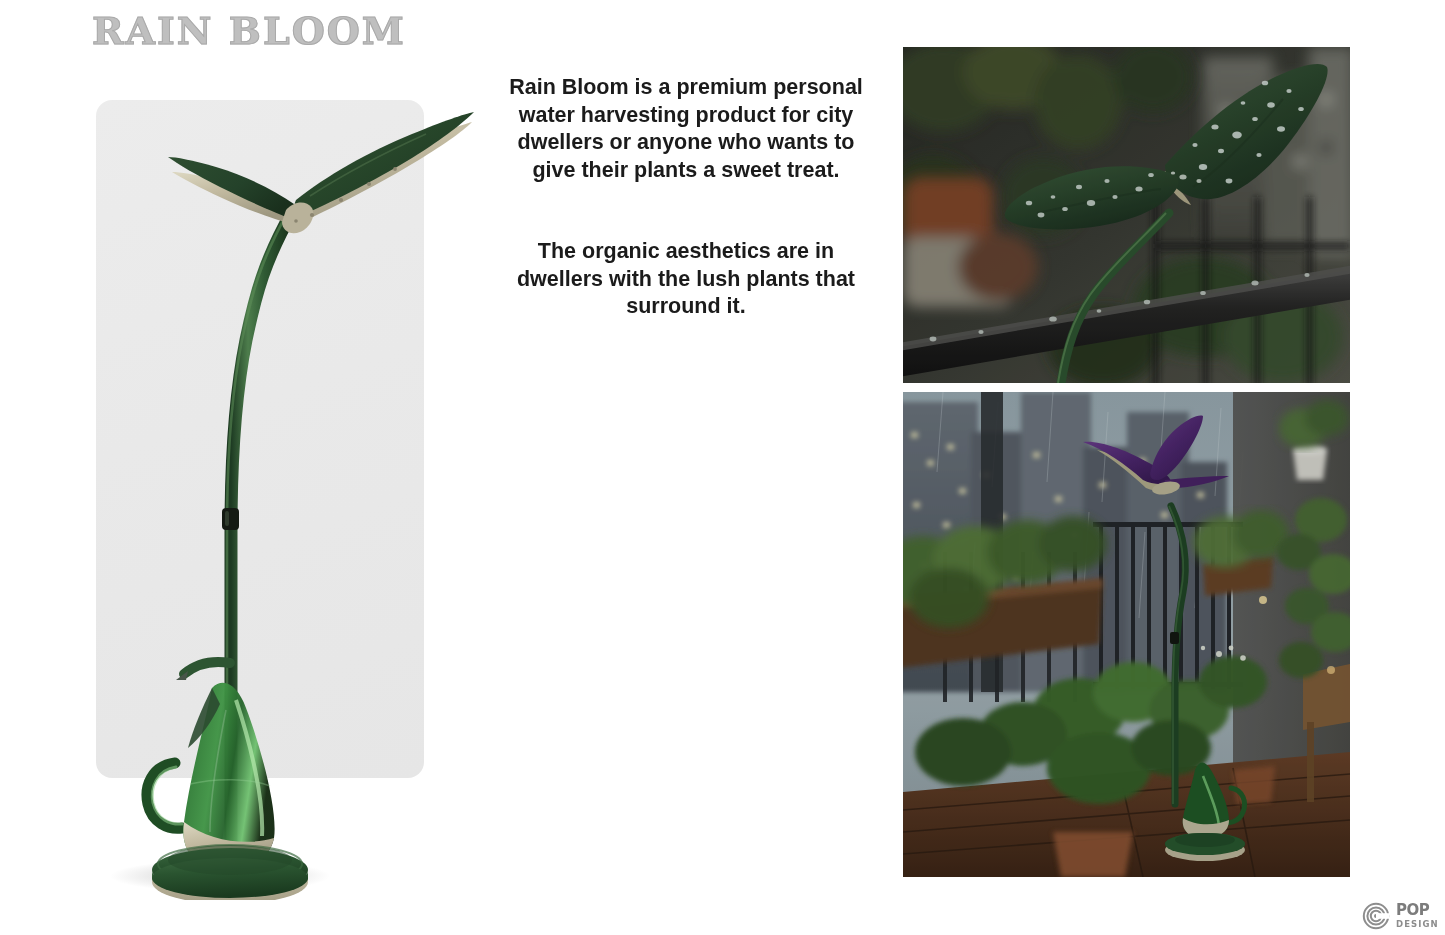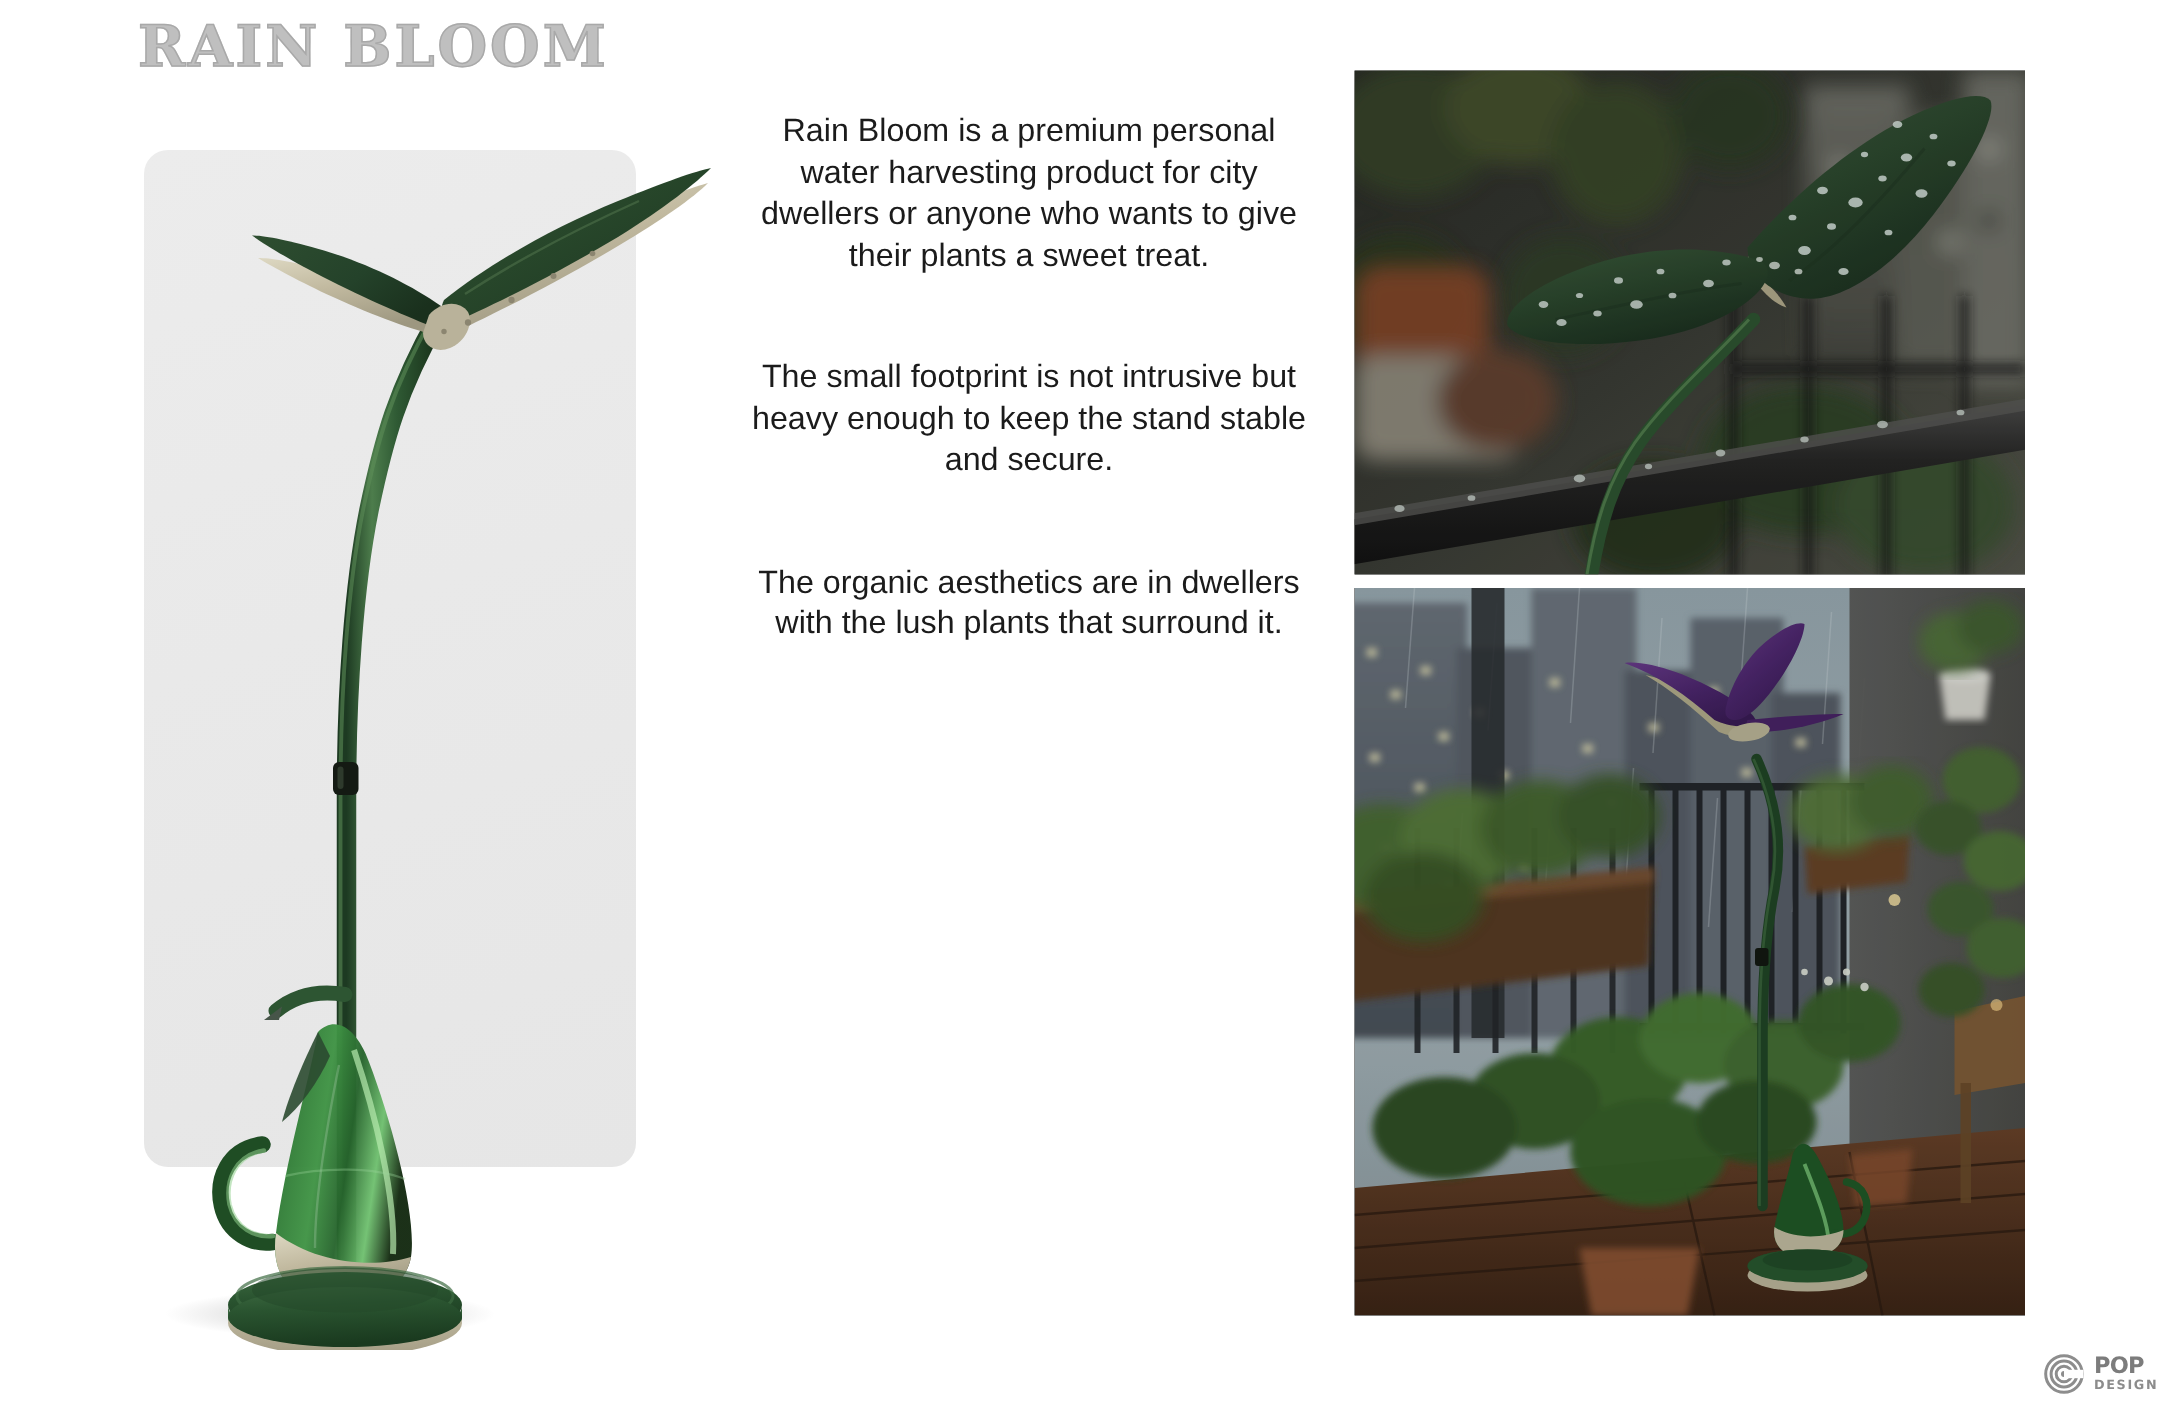--- a/index.html
+++ b/index.html
@@ -67,20 +67,21 @@
     width: 420px;
     height: 840px;
   }
 
   
   .copy-column {
     position: absolute;
     left: 500px;
     top: 74px;
     width: 372px;
+    font-weight: bold;
   }
   .copy-block {
     text-align: center;
     font-size: 21.5px;
     line-height: 27.5px;
     color: #1b1b1b;
     font-family: "Liberation Sans", sans-serif;
   }
   .copy-block + .copy-block { margin-top: 54px; }
 
@@ -241,21 +242,20 @@
       <path d="M92,810 C92,824 126,836 170,836 C214,836 248,824 248,810
                L248,818 C248,832 214,844 170,844 C126,844 92,832 92,818 Z" fill="url(#baseG)"></path>
       <ellipse cx="170" cy="822" rx="78" ry="22" fill="url(#baseRim)"></ellipse>
       <ellipse cx="170" cy="818" rx="78" ry="20" fill="url(#baseG)"></ellipse>
       <ellipse cx="170" cy="800" rx="62" ry="15" fill="#24492a" opacity="0.55"></ellipse>
     </svg>
   </div>
 
   <div class="copy-column">
     <p class="copy-block">Rain Bloom is a premium personal water harvesting product for city dwellers or anyone who wants to give their plants a sweet treat.</p>
-    <p class="copy-block">The small footprint is not intrusive but heavy enough to keep the stand stable and secure.</p>
     <p class="copy-block">The organic aesthetics are in dwellers with the lush plants that surround it.</p>
   </div>
 
   <div class="photo photo-top">
     <svg viewBox="0 0 447 336" preserveAspectRatio="xMidYMid slice">
       <defs>
         <linearGradient id="skyA" x1="0" y1="0" x2="1" y2="1">
           <stop offset="0%" stop-color="#2a2c27"></stop>
           <stop offset="50%" stop-color="#3b3d36"></stop>
           <stop offset="100%" stop-color="#55564c"></stop>

